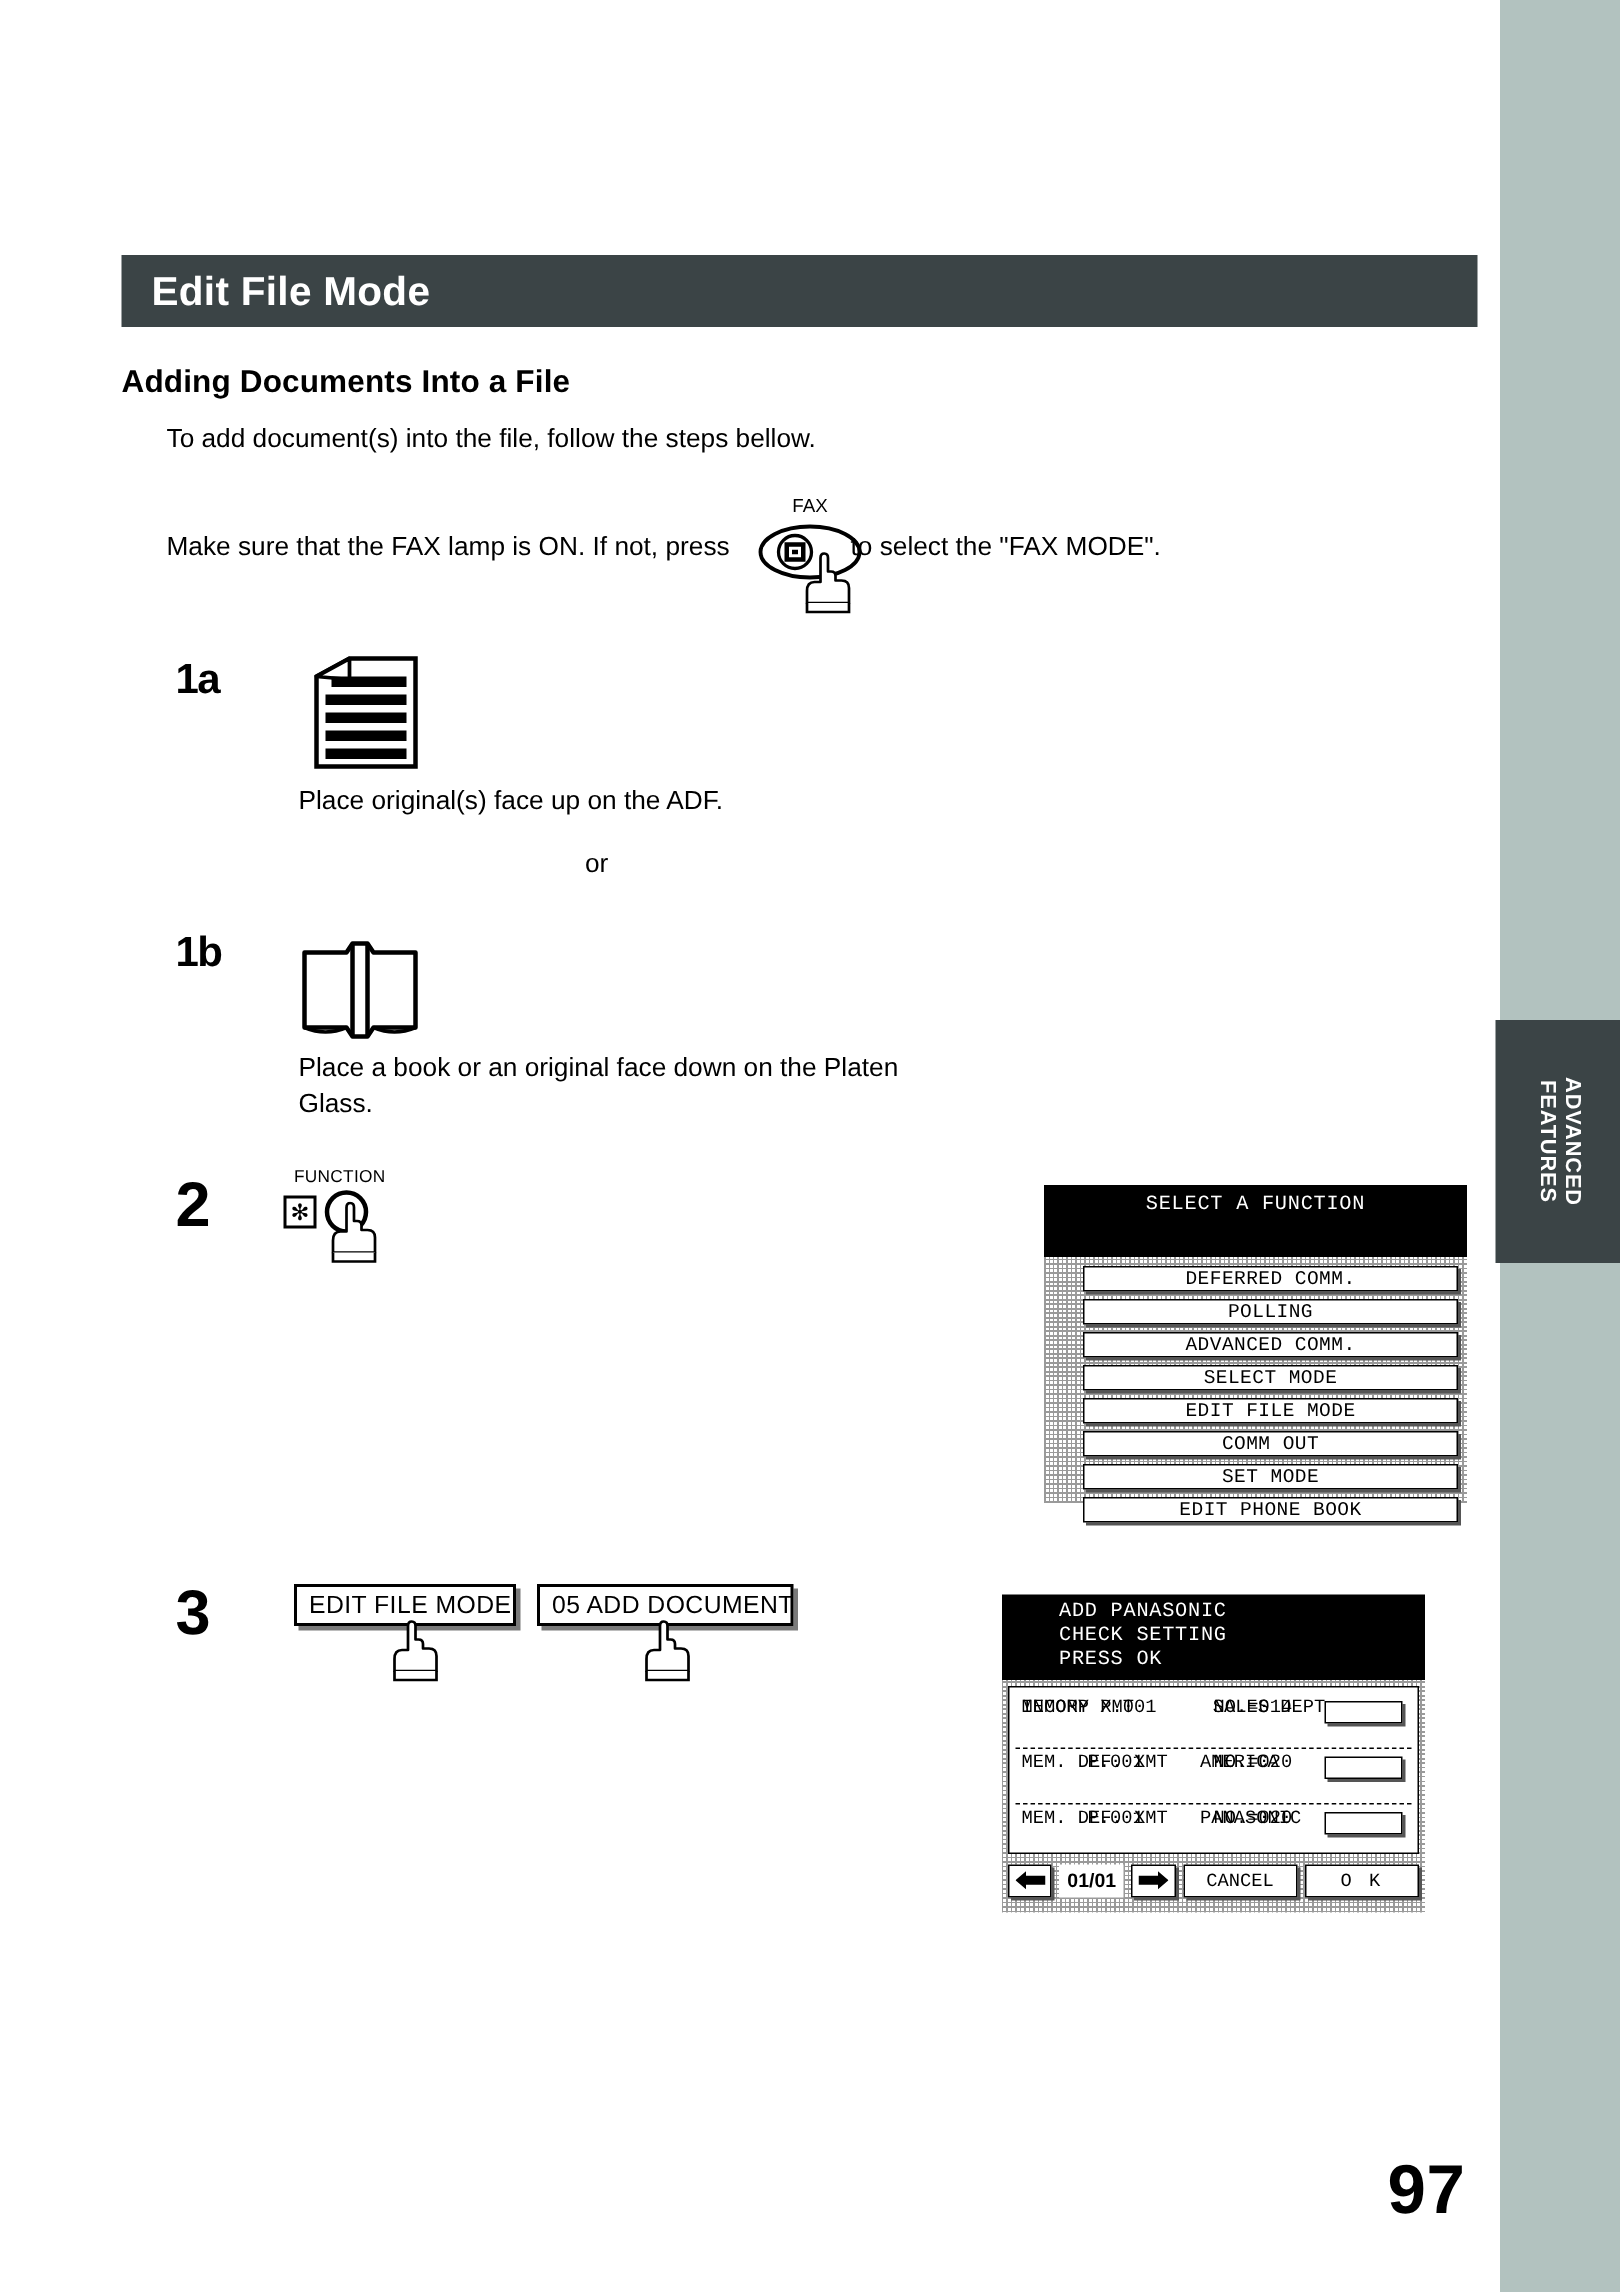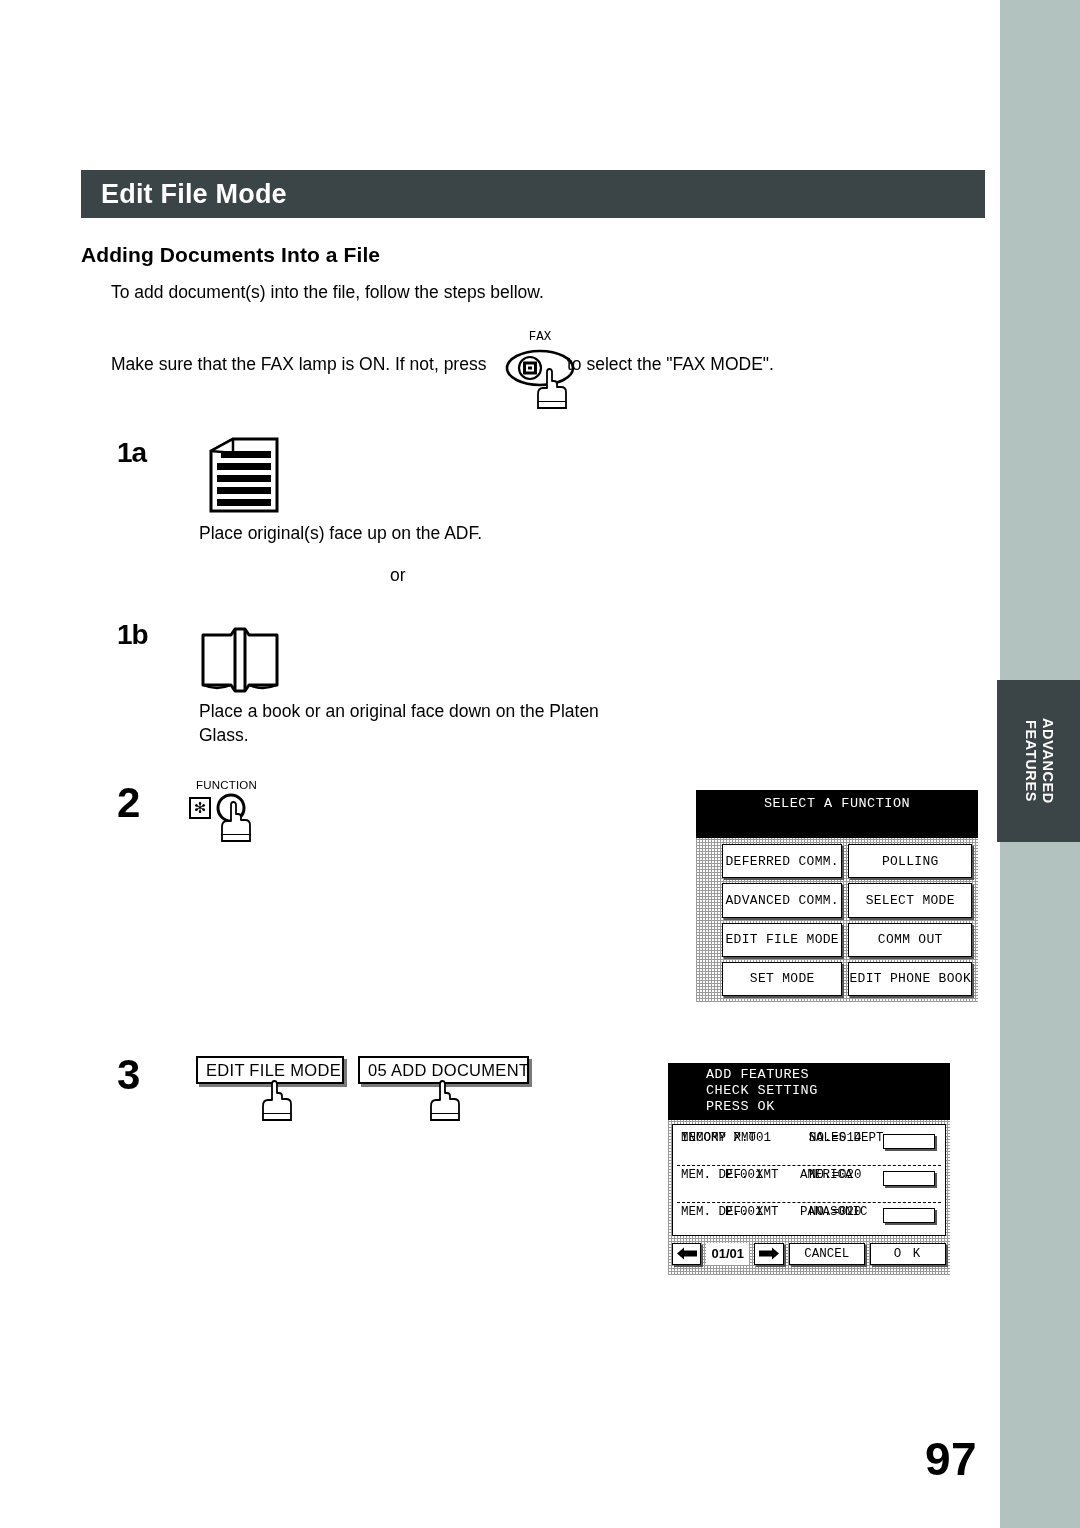--- a/index.html
+++ b/index.html
@@ -80,21 +80,21 @@
   .intro-line-2b {
     position: absolute;
     left: 567px; top: 354px;
     font-size: 17.5px;
   }
 
   
   .fax-key {
     position: absolute;
     left: 505px; top: 330px;
-    width: 70px; height: 64px; font-family: Liberation Mono, monospace;
+    width: 70px; height: 64px;
   }
   .fax-label {
     position: absolute;
     left: 0; top: 0;
     width: 70px;
     text-align: center;
     font-size: 12.5px;
   }
 
   
@@ -177,21 +177,21 @@
     background-color: #ffffff;
     background-image:
       repeating-linear-gradient(0deg,   #9a9a9a 0 1px, transparent 1px 3px),
       repeating-linear-gradient(90deg,  #9a9a9a 0 1px, transparent 1px 3px);
   }
   .lcd-1 .lcd-body { height: 164px; }
   .lcd-2 .lcd-body { height: 155px; padding: 4px; }
 
   .key-grid {
     display: grid;
-    grid-template-columns: 1fr 1fr;
+    grid-template-columns: 1fr;
     gap: 5px 6px;
     height: 100%;
     box-sizing: border-box;
     margin-left: 20px;
   }
   .key {
     background: #ffffff;
     border: 1px solid #000000;
     box-shadow: 2px 2px 0 #555555;
     font-family: "Liberation Mono", monospace;
@@ -361,21 +361,21 @@
   <path d="M5 34 L5 40 L33 40 L33 34" fill="#fff" stroke="#000" stroke-width="1.8"></path>
 </svg>
 <div class="lcdbtn btn-add-document">05 ADD DOCUMENT</div>
 <svg class="hand hand-2" viewBox="0 0 40 42">
   <path d="M14 4 L14 20 L10 20 Q5 20 5 26 L5 34 L33 34 L33 24 Q33 19 28 19 L24 19 L24 16 Q24 13 21 13 L19 13 L19 4 Q19 1 16.5 1 Q14 1 14 4 Z" fill="#fff" stroke="#000" stroke-width="1.8" stroke-linejoin="round"></path>
   <path d="M5 34 L5 40 L33 40 L33 34" fill="#fff" stroke="#000" stroke-width="1.8"></path>
 </svg>
 
 <div class="lcd lcd-2">
   <div class="lcd-head">
-    <div>ADD FEATURES</div>
+    <div>ADD PANASONIC</div>
     <div>CHECK SETTING</div>
     <div>PRESS OK</div>
   </div>
   <div class="lcd-body">
     <div class="joblist">
       <div class="jobrow">
         <div class="job-l1">
           <span class="job-name">MEMORY XMT</span>
           <span class="job-no">NO.=014</span>
         </div>

